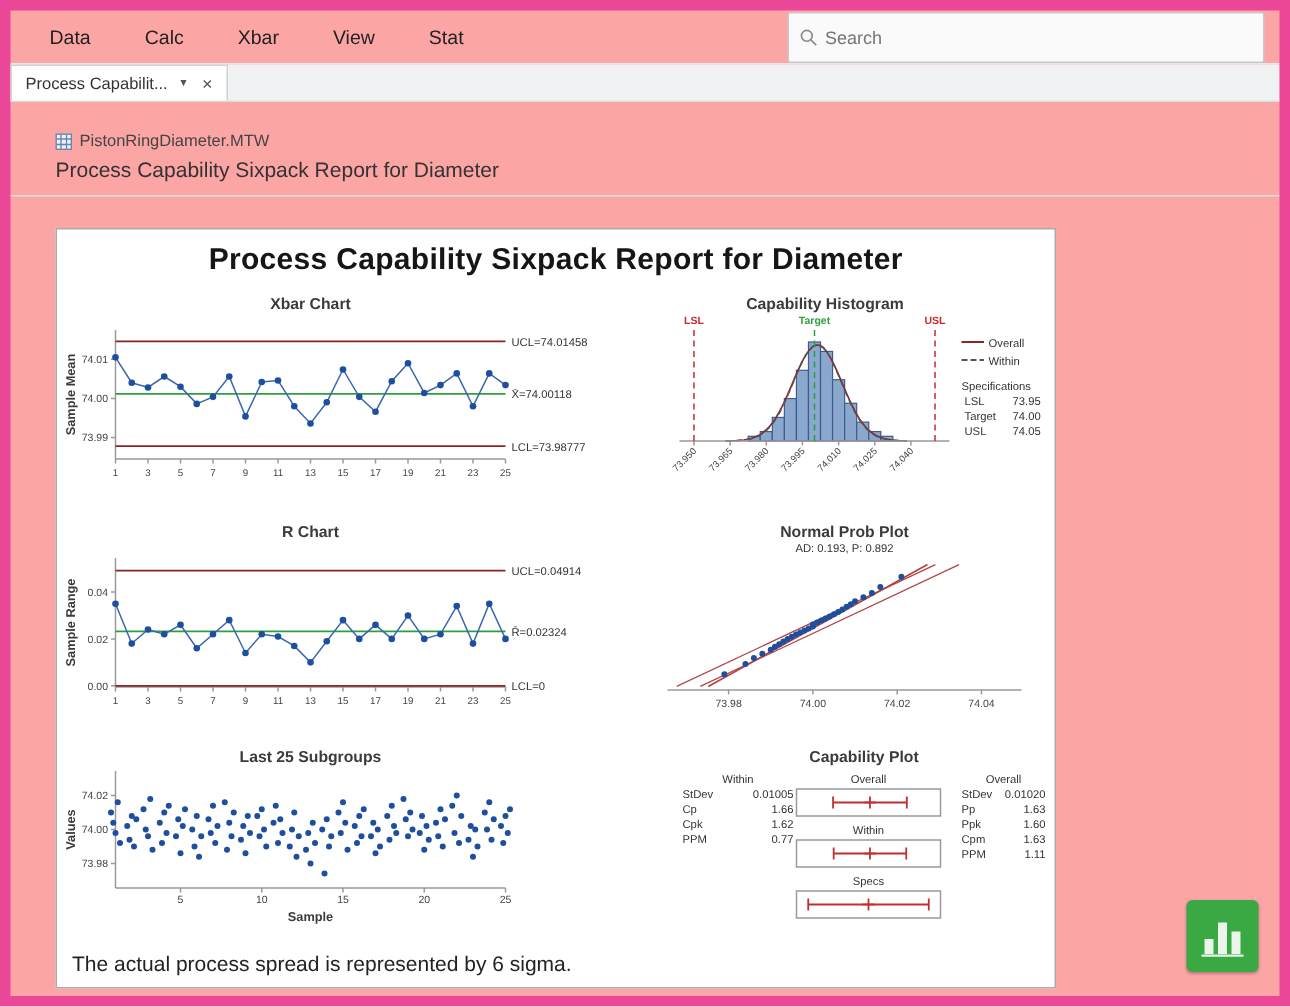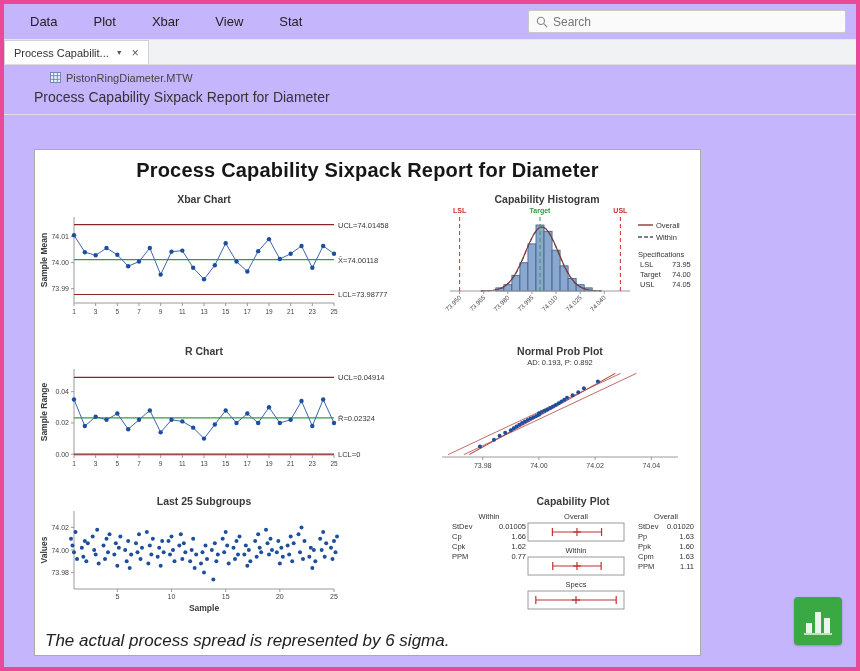--- a/index.html
+++ b/index.html
@@ -1,48 +1,48 @@
 <!DOCTYPE html>
 <html><head>
 <meta charset="utf-8">
 <style>
   *{margin:0;padding:0;box-sizing:border-box}
   html,body{background:#fff}
   body{font-family:"Liberation Sans",sans-serif}
-  .window{position:relative;width:860px;height:671px;border:4px solid #ec4899;background:#c4b5fd;overflow:hidden}
+  .window{position:relative;width:860px;height:671px;border:7px solid #ec4899;background:#fca5a5;overflow:hidden}
   .menubar{display:flex;align-items:center;height:36px;padding:0 8px 0 26px;border-bottom:1px solid #e8e8e8}
   .menu-item{font-size:13px;color:#222;margin-right:36px;white-space:nowrap;cursor:default}
-  .searchbox{margin-left:auto;display:flex;align-items:center;gap:5px;width:318px;height:23px;border:1px solid #c9c9c9;border-radius:2px;background:#fafafa;padding:0 7px;margin-right:2px}
+  .searchbox{margin-left:auto;display:flex;align-items:center;gap:5px;width:318px;height:34px;border:1px solid #c9c9c9;border-radius:2px;background:#fafafa;padding:0 7px;margin-right:2px}
   .searchbox input{border:none;outline:none;background:transparent;font-size:12px;color:#333;width:100%;font-family:"Liberation Sans",sans-serif}
   .tabbar{height:25px;background:#f1f2f4;border-bottom:1px solid #dcdcdc;display:flex;align-items:flex-end}
   .tab{display:flex;align-items:center;gap:7px;background:#fff;border:1px solid #d2d2d2;border-bottom:none;height:24px;padding:0 9px;font-size:11px;color:#333;cursor:pointer}
   .tab .caret{font-size:7px;color:#555}
   .tab .close{font-size:12px;color:#555;margin-left:2px}
-  .wsrow{display:flex;gap:5px;padding-left:46px;margin-top:7px;font-size:11px;color:#444}
+  .wsrow{display:flex;align-items:center;gap:5px;padding-left:30px;margin-top:20px;font-size:11px;color:#444}
   .doc-title{padding-left:30px;margin-top:5px;font-size:14px;color:#333}
   .divider{border-bottom:1px solid #dedede;margin-top:9px}
   .report{position:absolute;left:30px;top:145px;width:667px;height:507px;border:1px solid #ababab;background:#fff}
   .report-title{text-align:center;margin-top:9px;font-size:20px;font-weight:bold;color:#161616;letter-spacing:.2px}
   .rowsvg{position:absolute;left:3px}
   #row1{top:41px}
   #row2{top:193px}
   #row3{top:345px}
-  .report-footer{position:absolute;left:10px;top:481px;font-style:italic;font-size:17px;color:#222}
+  .report-footer{position:absolute;left:10px;top:481px;font-size:14px;color:#222}
   .fab{position:absolute;right:14px;top:593px;width:48px;height:48px;border-radius:4px;background:#3aa843;display:flex;align-items:center;justify-content:center;cursor:pointer;box-shadow:0 1px 2px rgba(0,0,0,.25)}
   svg{overflow:visible;display:block}
   svg text{font-family:"Liberation Sans",sans-serif}
 </style>
 </head>
 <body>
 
 <div class="window">
 
   <div class="menubar">
     <span class="menu-item">Data</span>
-    <span class="menu-item">Plot</span>
+    <span class="menu-item">Calc</span>
     <span class="menu-item">Xbar</span>
     <span class="menu-item">View</span>
     <span class="menu-item">Stat</span>
     <div class="searchbox">
       <svg width="12" height="12" viewBox="0 0 14 14">
         <circle cx="5.7" cy="5.7" r="4.2" fill="none" stroke="#8a8a8a" stroke-width="1.3"></circle>
         <line x1="9" y1="9" x2="13" y2="13" stroke="#8a8a8a" stroke-width="1.3"></line>
       </svg>
       <input placeholder="Search" style="">
     </div>

